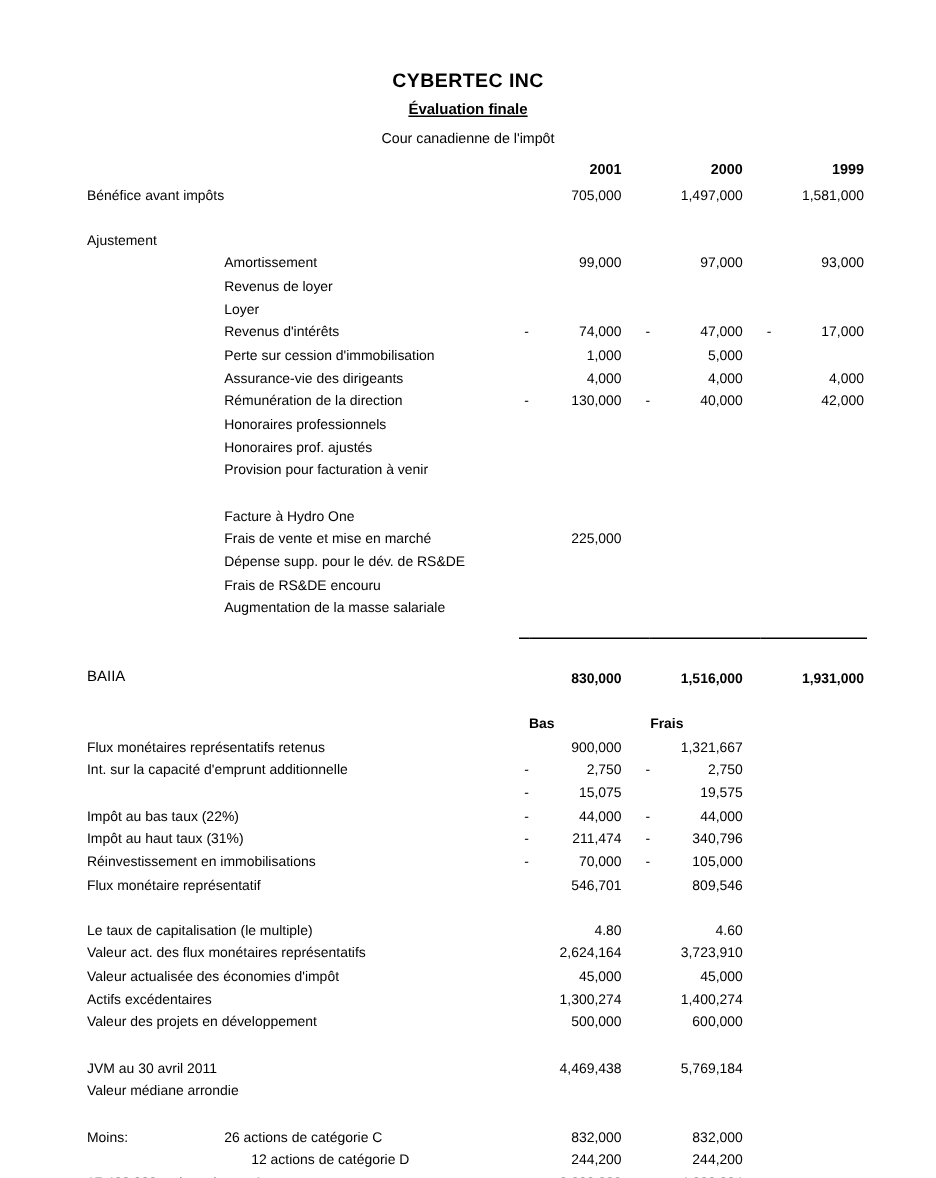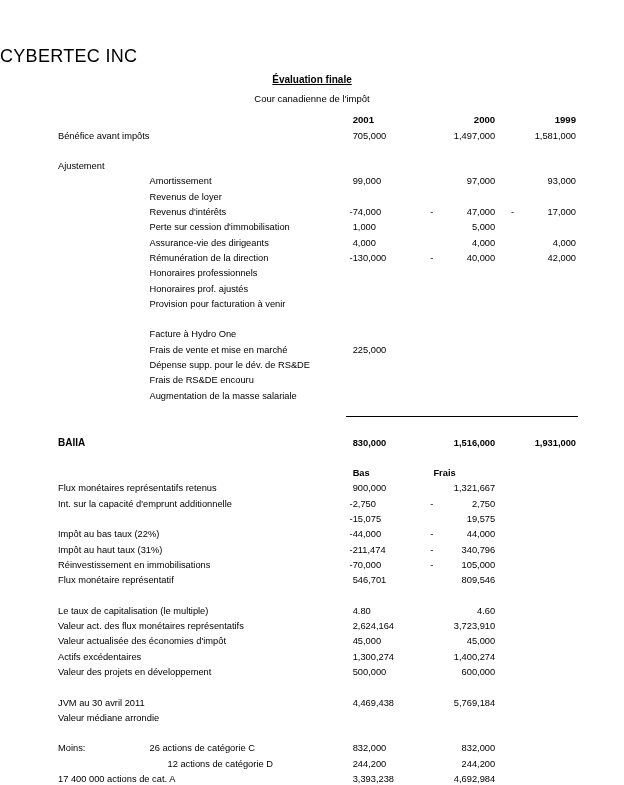--- a/index.html
+++ b/index.html
@@ -16,23 +16,23 @@
     overflow: hidden;
   }
   .page {
     position: relative;
     width: 624px;
     height: 785px;
     box-sizing: border-box;
     padding: 0;
   }
   .doc-title {
-    text-align: left;
-    font-weight: normal;
-    font-size: 18px;
+    text-align: center;
+    font-weight: bold;
+    font-size: 13px;
     letter-spacing: 0.3px;
     margin-top: 46px;
   }
   .doc-subtitle {
     text-align: center;
     font-weight: bold;
     font-size: 10px;
     margin-top: 7px;
     text-decoration: underline;
   }
@@ -51,36 +51,36 @@
   table.sheet td {
     padding: 0;
     height: 15.3px;
     vertical-align: bottom;
     white-space: nowrap;
   }
   
   .c-lab1 { width: 72px; }
   .c-lab2 { width: 196px; }
   .c-s1   { width: 9px;  text-align: right; }
-  .c-v1   { width: 72px; text-align: left; padding-right: 12px !important; }
+  .c-v1   { width: 72px; text-align: right; padding-right: 12px !important; }
   .c-s2   { width: 9px;  text-align: right; }
   .c-v2   { width: 72px; text-align: right; padding-right: 12px !important; }
   .c-s3   { width: 9px;  text-align: right; }
   .c-v3   { width: 72px; text-align: right; padding-right: 2px !important; }
 
   .yr {
     font-weight: bold;
     font-size: 9.6px;
   }
   .bold { font-weight: bold; }
   .row-years td { height: 17px; }
   .spacer td { height: 11px; }
   .spacer-sm td { height: 7px; }
   .tall td { height: 19px; }
-  .baiia-label { font-weight: bold; font-size: 10px; }
+  .baiia-label { font-weight: normal; font-size: 10px; }
   .subhead { text-align: left; font-weight: bold; padding-right: 12px !important; }
 </style>
 </head>
 <body>
 
 <div class="page">
 
   <div class="doc-title">CYBERTEC INC</div>
   <div class="doc-subtitle">Évaluation finale</div>
   <div class="doc-court">Cour canadienne de l'impôt</div>
@@ -140,20 +140,30 @@
       <td class="c-lab2">Revenus de loyer</td>
       <td class="c-s1"></td>
       <td class="c-v1"></td>
       <td class="c-s2"></td>
       <td class="c-v2"></td>
       <td class="c-s3"></td>
       <td class="c-v3"></td>
     </tr>
     <tr>
       <td class="c-lab1"></td>
+      <td class="c-lab2">Loyer</td>
+      <td class="c-s1"></td>
+      <td class="c-v1"></td>
+      <td class="c-s2"></td>
+      <td class="c-v2"></td>
+      <td class="c-s3"></td>
+      <td class="c-v3"></td>
+    </tr>
+    <tr>
+      <td class="c-lab1"></td>
       <td class="c-lab2">Revenus d'intérêts</td>
       <td class="c-s1">-</td>
       <td class="c-v1">74,000</td>
       <td class="c-s2">-</td>
       <td class="c-v2">47,000</td>
       <td class="c-s3">-</td>
       <td class="c-v3">17,000</td>
     </tr>
     <tr>
       <td class="c-lab1"></td>

